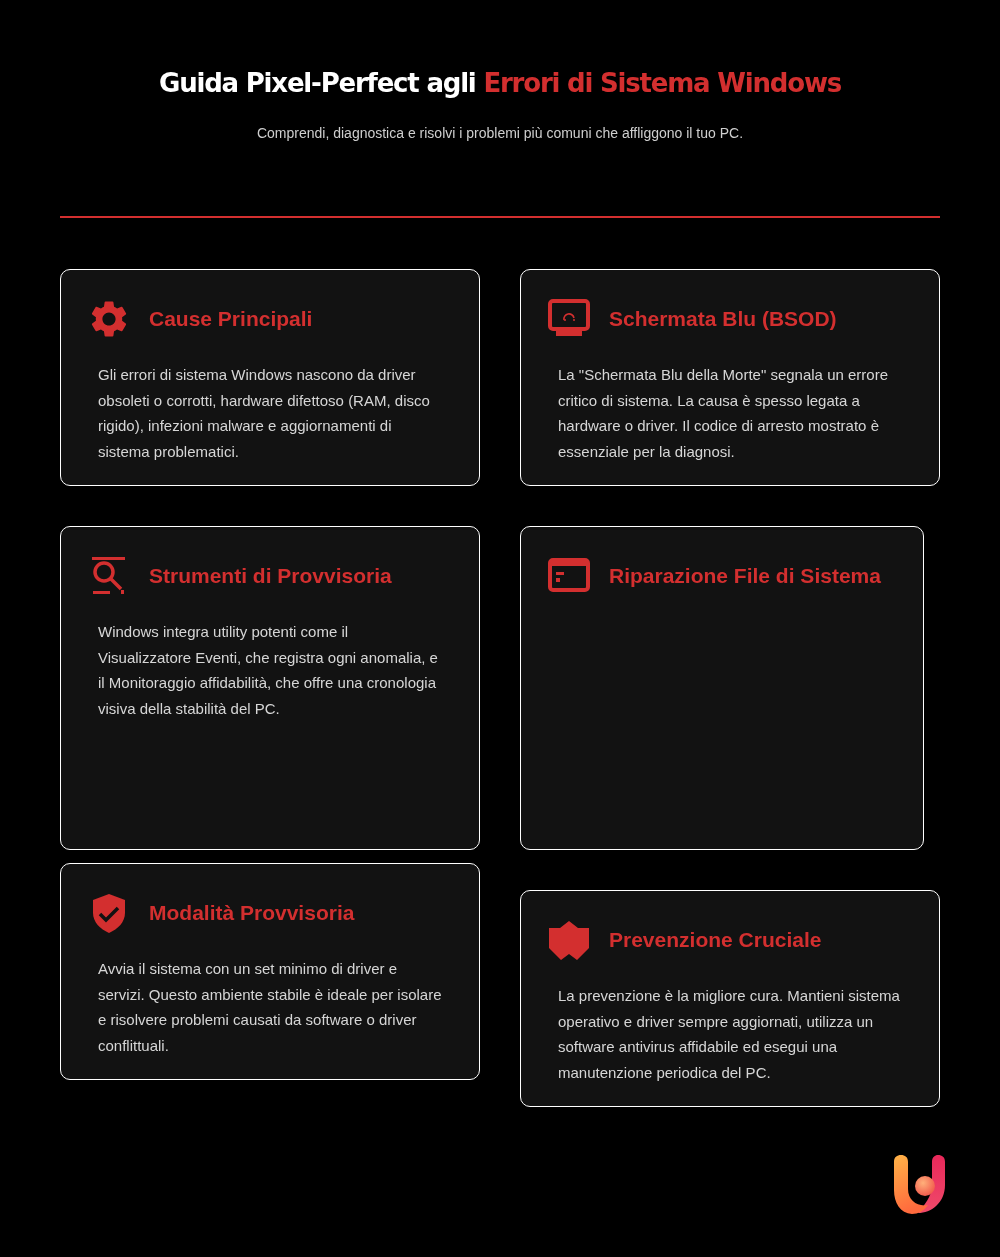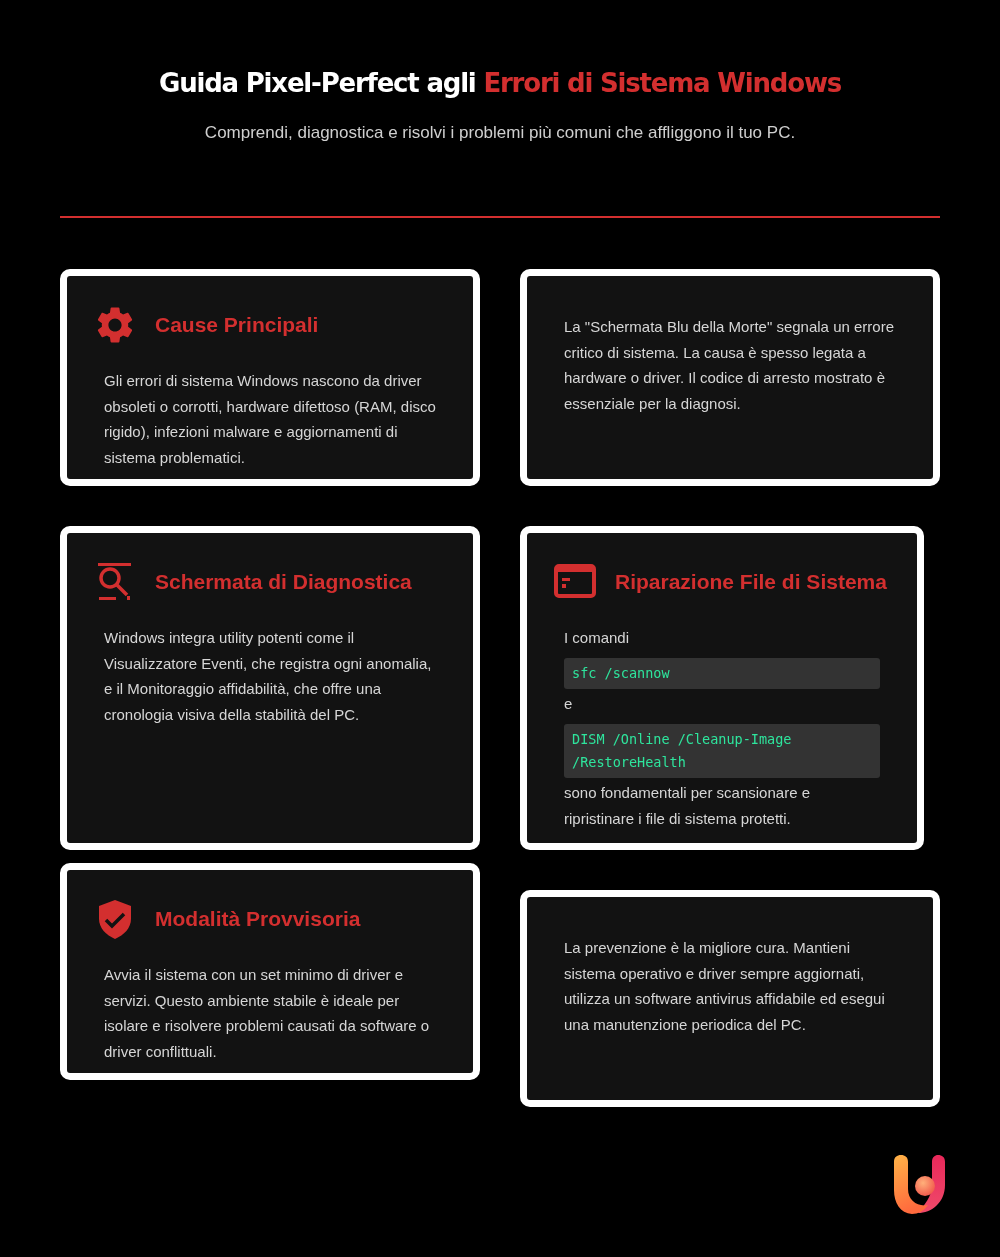--- a/index.html
+++ b/index.html
@@ -27,37 +27,37 @@
       font-family: "DejaVu Sans", "Liberation Sans", sans-serif;
       font-weight: bold;
       font-size: 26px;
       line-height: 51px;
       letter-spacing: -1.2px;
       color: #ffffff;
     }
     .title .accent { color: #d32f2f; }
     .subtitle {
       margin: 12px 0 0 0;
-      font-size: 17px;
+      font-size: 14px;
       line-height: 24px;
       color: #cfcfcf;
     }
     .divider {
       position: absolute;
       left: 60px;
       top: 216px;
       width: 880px;
       height: 2px;
       background: #d32f2f;
     }
     .card {
       position: absolute;
       box-sizing: border-box;
       background: #121212;
-      border: 7px solid #ffffff;
+      border: 1px solid #ffffff;
       border-radius: 10px;
       padding: 26px 25px 25px 25px;
     }
     .card-head {
       display: flex;
       align-items: center;
       height: 46px;
       margin-bottom: 20px;
     }
     .card-icon {
@@ -120,74 +120,87 @@
       <svg viewBox="0 0 24 24">
           <path fill="#d32f2f" d="M19.14 12.94c.04-.3.06-.61.06-.94 0-.32-.02-.64-.07-.94l2.03-1.58a.49.49 0 0 0 .12-.61l-1.92-3.32a.488.488 0 0 0-.59-.22l-2.39.96c-.5-.38-1.03-.7-1.62-.94l-.36-2.54a.484.484 0 0 0-.48-.41h-3.84c-.24 0-.43.17-.47.41l-.36 2.54c-.59.24-1.13.57-1.62.94l-2.39-.96c-.22-.08-.47 0-.59.22L2.74 8.87c-.12.21-.08.47.12.61l2.03 1.58c-.05.3-.09.63-.09.94s.02.64.07.94l-2.03 1.58a.49.49 0 0 0-.12.61l1.92 3.32c.12.22.37.29.59.22l2.39-.96c.5.38 1.03.7 1.62.94l.36 2.54c.05.24.24.41.48.41h3.84c.24 0 .44-.17.47-.41l.36-2.54c.59-.24 1.13-.56 1.62-.94l2.39.96c.22.08.47 0 .59-.22l1.92-3.32c.12-.22.07-.47-.12-.61l-2.01-1.58zM12 15.6c-1.98 0-3.6-1.62-3.6-3.6s1.62-3.6 3.6-3.6 3.6 1.62 3.6 3.6-1.62 3.6-3.6 3.6z"></path>
         </svg>
     </div>
     <h2 class="card-title">Cause Principali</h2>
   </div>
   <p class="card-body">Gli errori di sistema Windows nascono da driver obsoleti o corrotti, hardware difettoso (RAM, disco rigido), infezioni malware e aggiornamenti di sistema problematici.</p>
 </div>
 
 <div class="card" style="left:520px; top:269px; width:420px; height:217px;">
+  <div class="card-head">
+    <div class="card-icon">
+      <svg viewBox="0 0 44 44">
+        <rect x="3" y="4" width="38" height="28" rx="3" fill="none" stroke="#d32f2f" stroke-width="4"></rect>
+        <rect x="9" y="34" width="26" height="5" fill="#d32f2f"></rect>
+        <path d="M17 23 A5 5 0 0 1 27 21" fill="none" stroke="#d32f2f" stroke-width="1.6"></path>
+        <circle cx="18" cy="23" r="1" fill="#d32f2f"></circle>
+        <circle cx="27" cy="23" r="1" fill="#d32f2f"></circle>
+      </svg>
+    </div>
+    <h2 class="card-title">Schermata Blu (BSOD)</h2>
+  </div>
   <p class="card-body">La "Schermata Blu della Morte" segnala un errore critico di sistema. La causa è spesso legata a hardware o driver. Il codice di arresto mostrato è essenziale per la diagnosi.</p>
 </div>
 
 <div class="card" style="left:60px; top:526px; width:420px; height:324px;">
   <div class="card-head">
     <div class="card-icon">
       <svg viewBox="0 0 44 44">
         <rect x="5" y="3" width="33" height="3" fill="#d32f2f"></rect>
         <rect x="6" y="37" width="17" height="3" fill="#d32f2f"></rect>
         <circle cx="17" cy="18" r="9" fill="none" stroke="#d32f2f" stroke-width="3.5"></circle>
         <line x1="23.5" y1="24.5" x2="34" y2="35" stroke="#d32f2f" stroke-width="3.5"></line>
         <rect x="34" y="36" width="3" height="4" fill="#d32f2f"></rect>
       </svg>
     </div>
-    <h2 class="card-title">Schermata di Diagnostica</h2>
+    <h2 class="card-title">Strumenti di Provvisoria</h2>
   </div>
   <p class="card-body">Windows integra utility potenti come il Visualizzatore Eventi, che registra ogni anomalia, e il Monitoraggio affidabilità, che offre una cronologia visiva della stabilità del PC.</p>
 </div>
 
 <div class="card" style="left:520px; top:526px; width:404px; height:324px;">
   <div class="card-head">
     <div class="card-icon">
       <svg viewBox="0 0 44 44">
         <rect x="3" y="6" width="38" height="30" rx="3" fill="none" stroke="#d32f2f" stroke-width="4"></rect>
         <rect x="3" y="6" width="38" height="6" fill="#d32f2f"></rect>
         <rect x="9" y="18" width="8" height="3" fill="#d32f2f"></rect>
         <rect x="9" y="24" width="4" height="4" fill="#d32f2f"></rect>
       </svg>
     </div>
     <h2 class="card-title">Riparazione File di Sistema</h2>
   </div>
-  <div class="card-body">
-    <p class="plain">I comandi</p>
-    <code class="code">sfc /scannow</code>
-    <p class="plain" style="margin-bottom:8px;">e</p>
-    <code class="code" style="margin-top:0;">DISM /Online /Cleanup-Image /RestoreHealth</code>
-    <p class="plain">sono fondamentali per scansionare e ripristinare i file di sistema protetti.</p>
-  </div>
 </div>
 
 <div class="card" style="left:60px; top:863px; width:420px; height:217px;">
   <div class="card-head">
     <div class="card-icon">
       <svg viewBox="0 0 44 44">
         <path d="M22 3 L38 9 V22 C38 31 31 38 22 42 C13 38 6 31 6 22 V9 Z" fill="#d32f2f"></path>
         <path d="M13 23 L19 29 L31 17" fill="none" stroke="#121212" stroke-width="3.5"></path>
       </svg>
     </div>
     <h2 class="card-title">Modalità Provvisoria</h2>
   </div>
   <p class="card-body">Avvia il sistema con un set minimo di driver e servizi. Questo ambiente stabile è ideale per isolare e risolvere problemi causati da software o driver conflittuali.</p>
 </div>
 
 <div class="card" style="left:520px; top:890px; width:420px; height:217px;">
+  <div class="card-head">
+    <div class="card-icon">
+      <svg viewBox="0 0 44 44">
+        <path d="M22 3 L31 10 H42 V30 L30 42 L22 36 L14 42 L2 30 V10 H13 Z" fill="#d32f2f"></path>
+      </svg>
+    </div>
+    <h2 class="card-title">Prevenzione Cruciale</h2>
+  </div>
   <p class="card-body">La prevenzione è la migliore cura. Mantieni sistema operativo e driver sempre aggiornati, utilizza un software antivirus affidabile ed esegui una manutenzione periodica del PC.</p>
 </div>
 
 <div class="logo">
   <svg viewBox="0 0 72 72" width="72" height="72">
     <defs>
       <linearGradient id="lg-left" x1="0" y1="0" x2="0.3" y2="1">
         <stop offset="0" stop-color="#ffb347"></stop>
         <stop offset="1" stop-color="#ff6a3d"></stop>
       </linearGradient>

